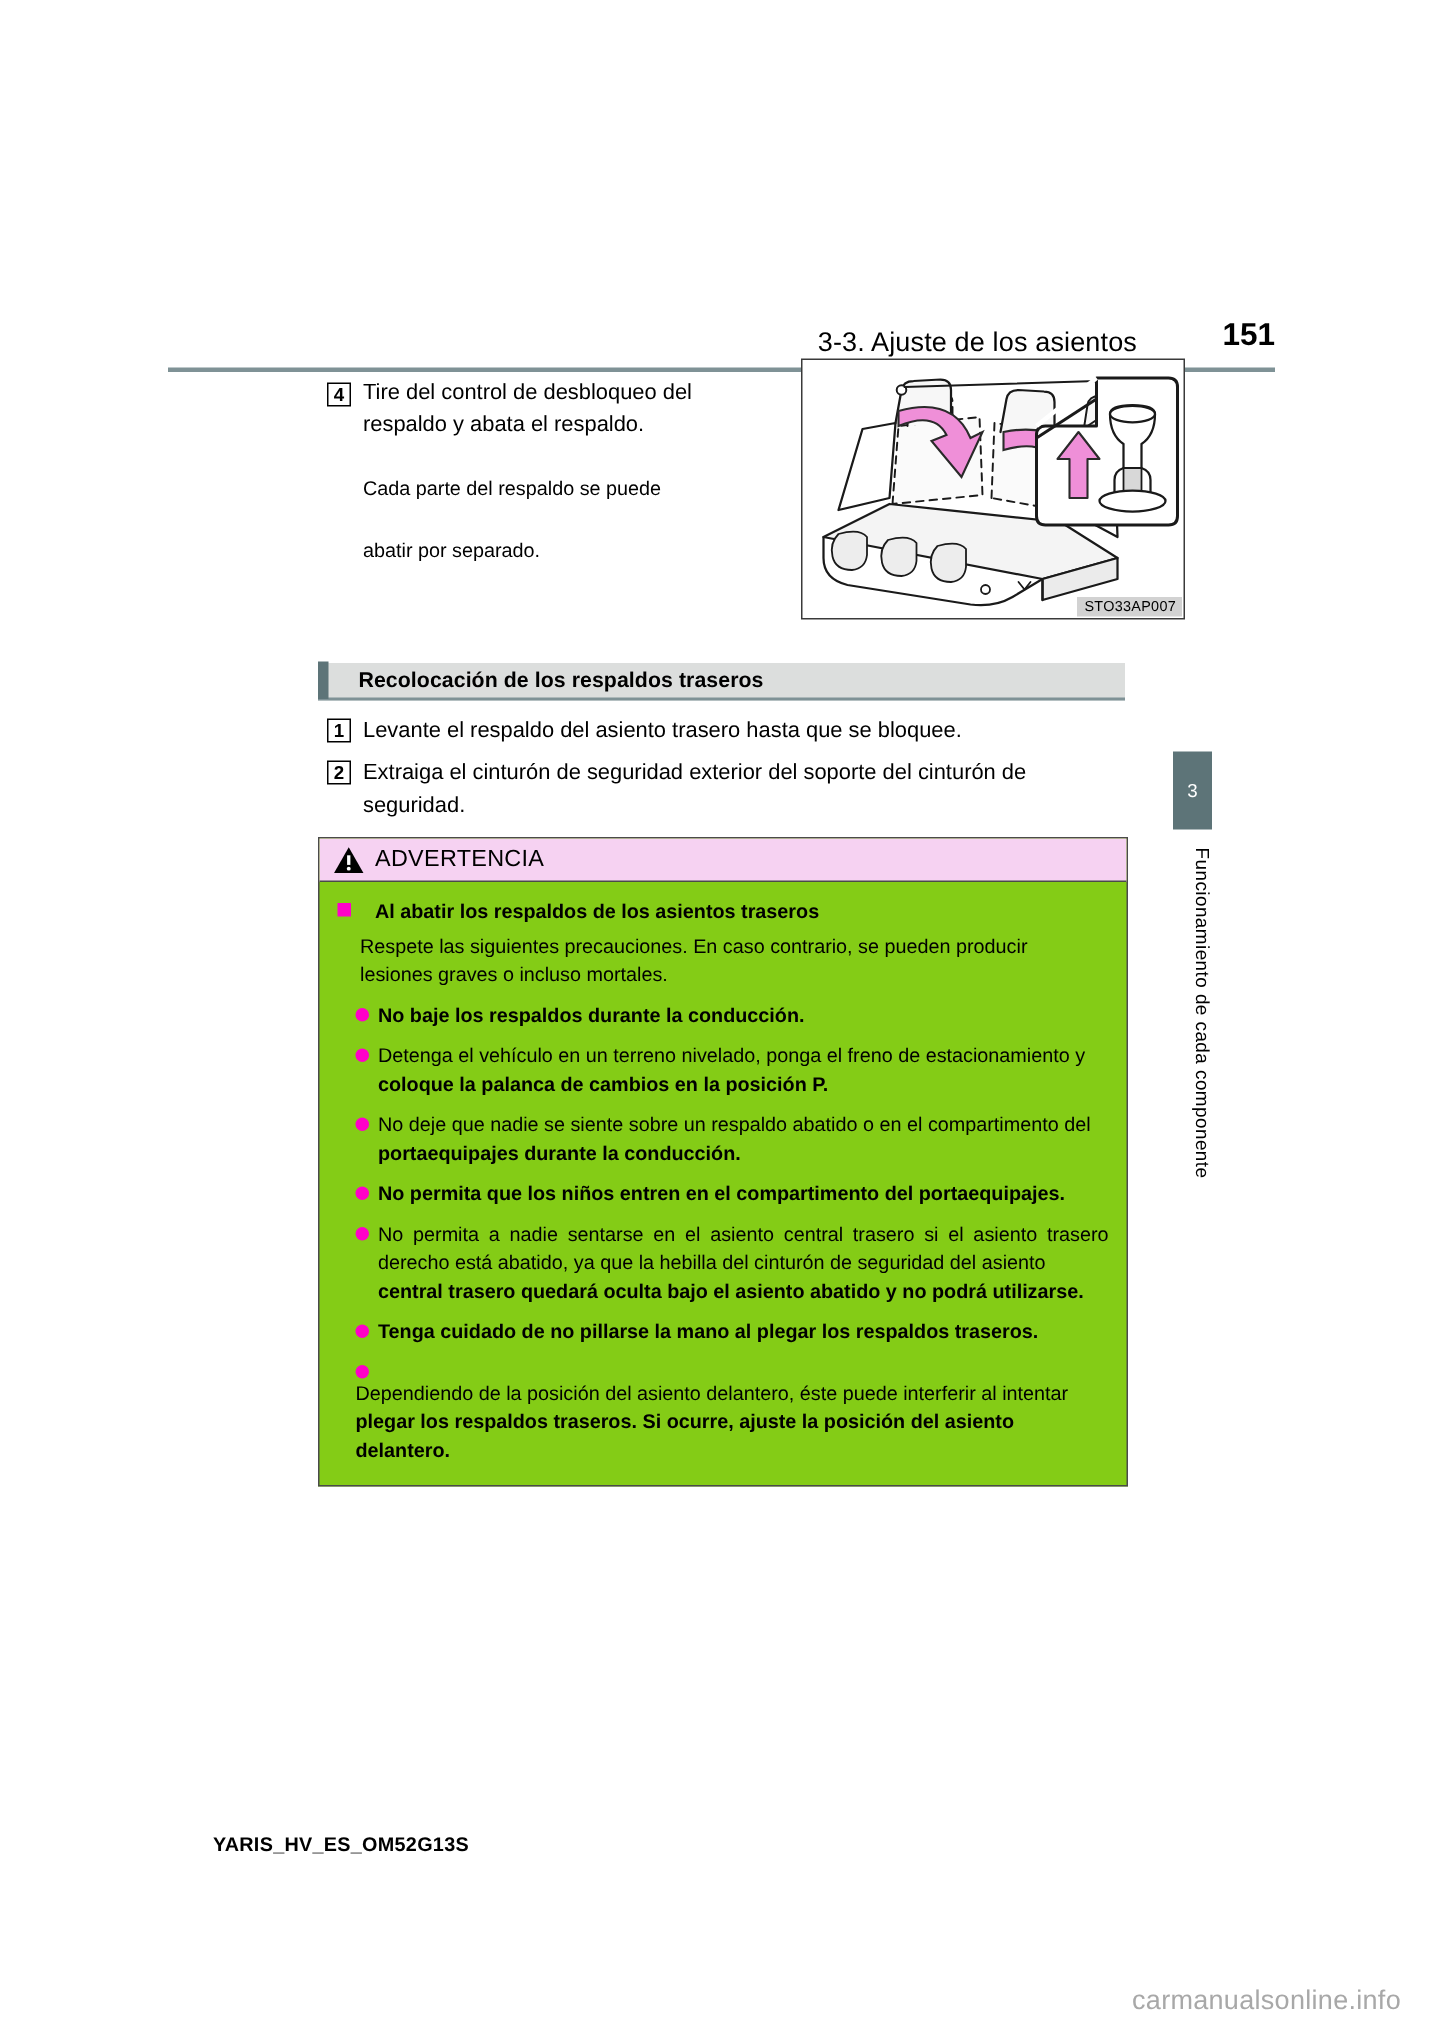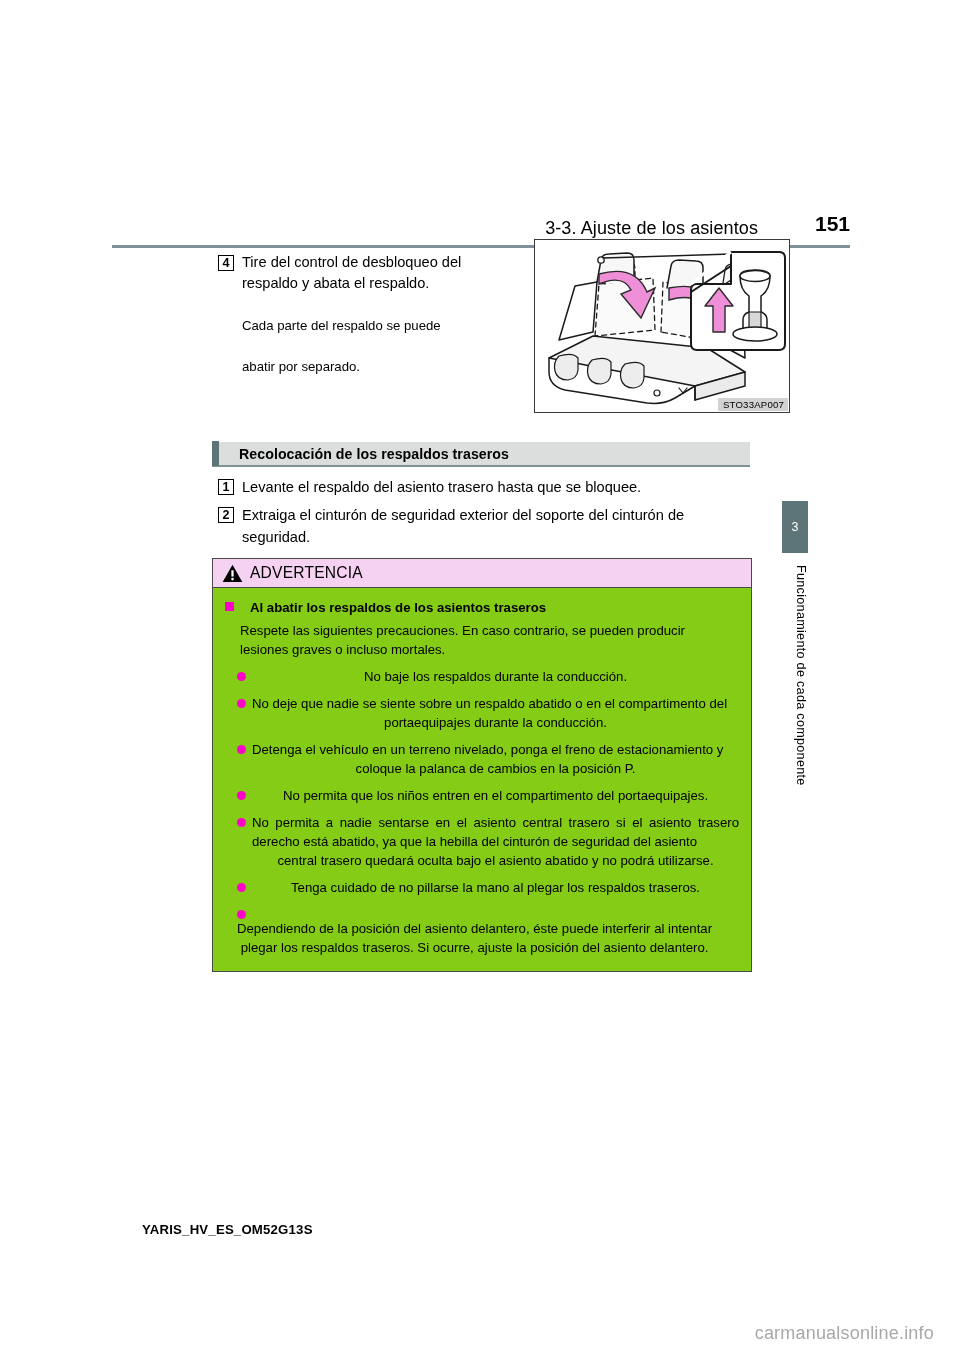--- a/index.html
+++ b/index.html
@@ -223,21 +223,21 @@
     margin-top: 5px;
     margin-right: 6px;
   }
   .bullet-text {
     flex: 1 1 auto;
     font-size: 13.2px;
     line-height: 19px;
     text-align: justify;
     text-justify: inter-word;
   }
-  .bullet-text .lastline { display: block; text-align: center; }
+  .bullet-text .lastline { display: block; text-align: left; font-weight: bold; }
 
   
   .chapter-tab {
     position: absolute;
     left: 782px;
     top: 501px;
     width: 26px;
     height: 52px;
     background: #5d7478;
     color: #ffffff;
@@ -414,30 +414,30 @@
       <div class="bullet-item">
         <div class="dot"></div>
         <div class="bullet-text">
           <span class="lastline">No baje los respaldos durante la conducción.</span>
         </div>
       </div>
 
       <div class="bullet-item">
         <div class="dot"></div>
         <div class="bullet-text">
+          <span>Detenga el vehículo en un terreno nivelado, ponga el freno de estacionamiento y</span>
+          <span class="lastline">coloque la palanca de cambios en la posición P.</span>
+        </div>
+      </div>
+
+      <div class="bullet-item">
+        <div class="dot"></div>
+        <div class="bullet-text">
           <span>No deje que nadie se siente sobre un respaldo abatido o en el compartimento del</span>
           <span class="lastline">portaequipajes durante la conducción.</span>
-        </div>
-      </div>
-
-      <div class="bullet-item">
-        <div class="dot"></div>
-        <div class="bullet-text">
-          <span>Detenga el vehículo en un terreno nivelado, ponga el freno de estacionamiento y</span>
-          <span class="lastline">coloque la palanca de cambios en la posición P.</span>
         </div>
       </div>
 
       <div class="bullet-item">
         <div class="dot"></div>
         <div class="bullet-text">
           <span class="lastline">No permita que los niños entren en el compartimento del portaequipajes.</span>
         </div>
       </div>
 

